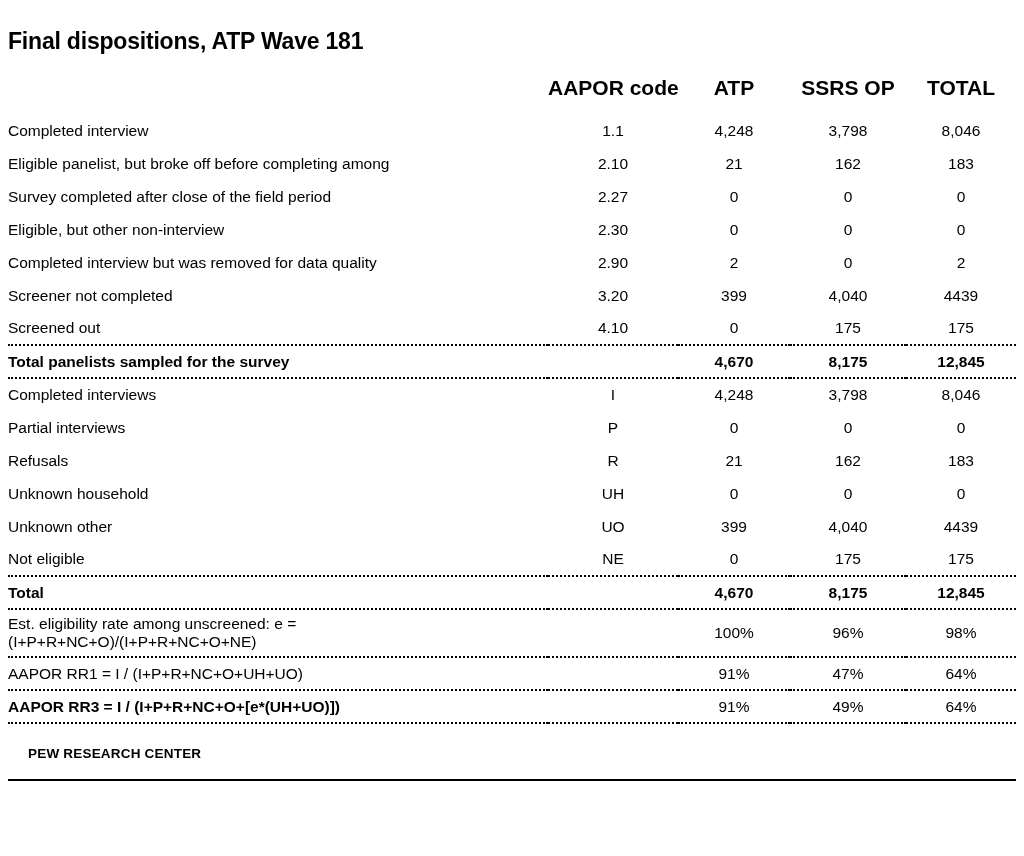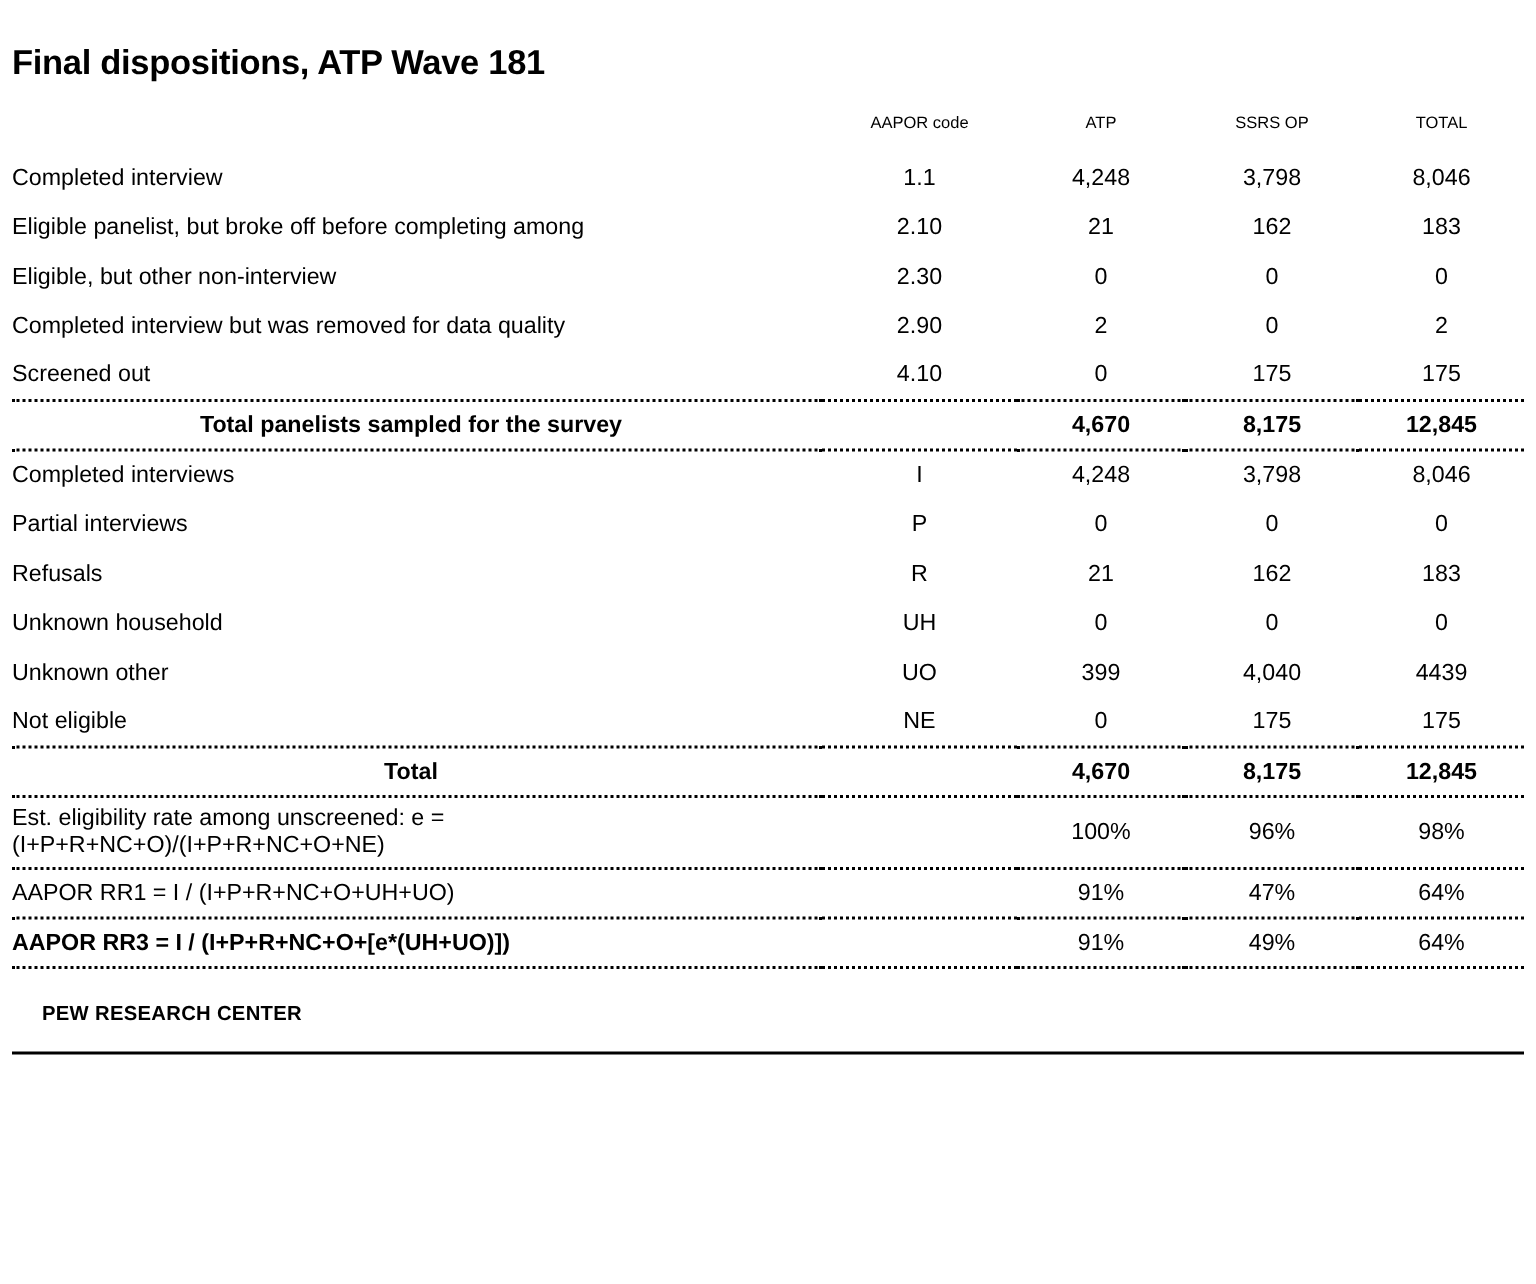--- a/index.html
+++ b/index.html
@@ -40,22 +40,22 @@
   table.disp col.c-ssrs  { width: 116px; }
   table.disp col.c-total { width: 110px; }
 
   th, td {
     padding: 0;
     vertical-align: middle;
     font-size: 15.5px;
     font-weight: normal;
   }
   thead th {
-    font-weight: normal;
-    font-size: 11px;
+    font-weight: bold;
+    font-size: 21px;
     text-align: center;
     padding-bottom: 14px;
     white-space: nowrap;
   }
   thead th.h-label { text-align: left; }
 
   tbody td {
     height: 33px;
     line-height: 19px;
   }
@@ -64,21 +64,21 @@
     padding-right: 8px;
   }
   td.num {
     text-align: center;
     white-space: nowrap;
   }
   tr.emphasis td { font-weight: bold; }
   tr.emphasis td.num { font-weight: bold; }
   tr.rate td.num { font-weight: normal; }
 
-  tr.rule-top > td { border-top: 2px dotted #000; text-align: center; }
+  tr.rule-top > td { border-top: 2px dotted #000; }
   tr.rule-bottom > td { border-bottom: 2px dotted #000; }
 
   td.twoline {
     line-height: 18px;
     padding-top: 5px;
     padding-bottom: 5px;
   }
   tr.tall td { height: 46px; }
 
   .footer {
@@ -128,32 +128,46 @@
           <td class="num">8,046</td>
         </tr>
         <tr>
           <td class="lbl">Eligible panelist, but broke off before completing among</td>
           <td class="num">2.10</td>
           <td class="num">21</td>
           <td class="num">162</td>
           <td class="num">183</td>
         </tr>
         <tr>
+          <td class="lbl">Survey completed after close of the field period</td>
+          <td class="num">2.27</td>
+          <td class="num">0</td>
+          <td class="num">0</td>
+          <td class="num">0</td>
+        </tr>
+        <tr>
           <td class="lbl">Eligible, but other non-interview</td>
           <td class="num">2.30</td>
           <td class="num">0</td>
           <td class="num">0</td>
           <td class="num">0</td>
         </tr>
         <tr>
           <td class="lbl">Completed interview but was removed for data quality</td>
           <td class="num">2.90</td>
           <td class="num">2</td>
           <td class="num">0</td>
           <td class="num">2</td>
+        </tr>
+        <tr>
+          <td class="lbl">Screener not completed</td>
+          <td class="num">3.20</td>
+          <td class="num">399</td>
+          <td class="num">4,040</td>
+          <td class="num">4439</td>
         </tr>
         <tr>
           <td class="lbl">Screened out</td>
           <td class="num">4.10</td>
           <td class="num">0</td>
           <td class="num">175</td>
           <td class="num">175</td>
         </tr>
         <tr class="emphasis rule-top rule-bottom">
           <td class="lbl">Total panelists sampled for the survey</td>

